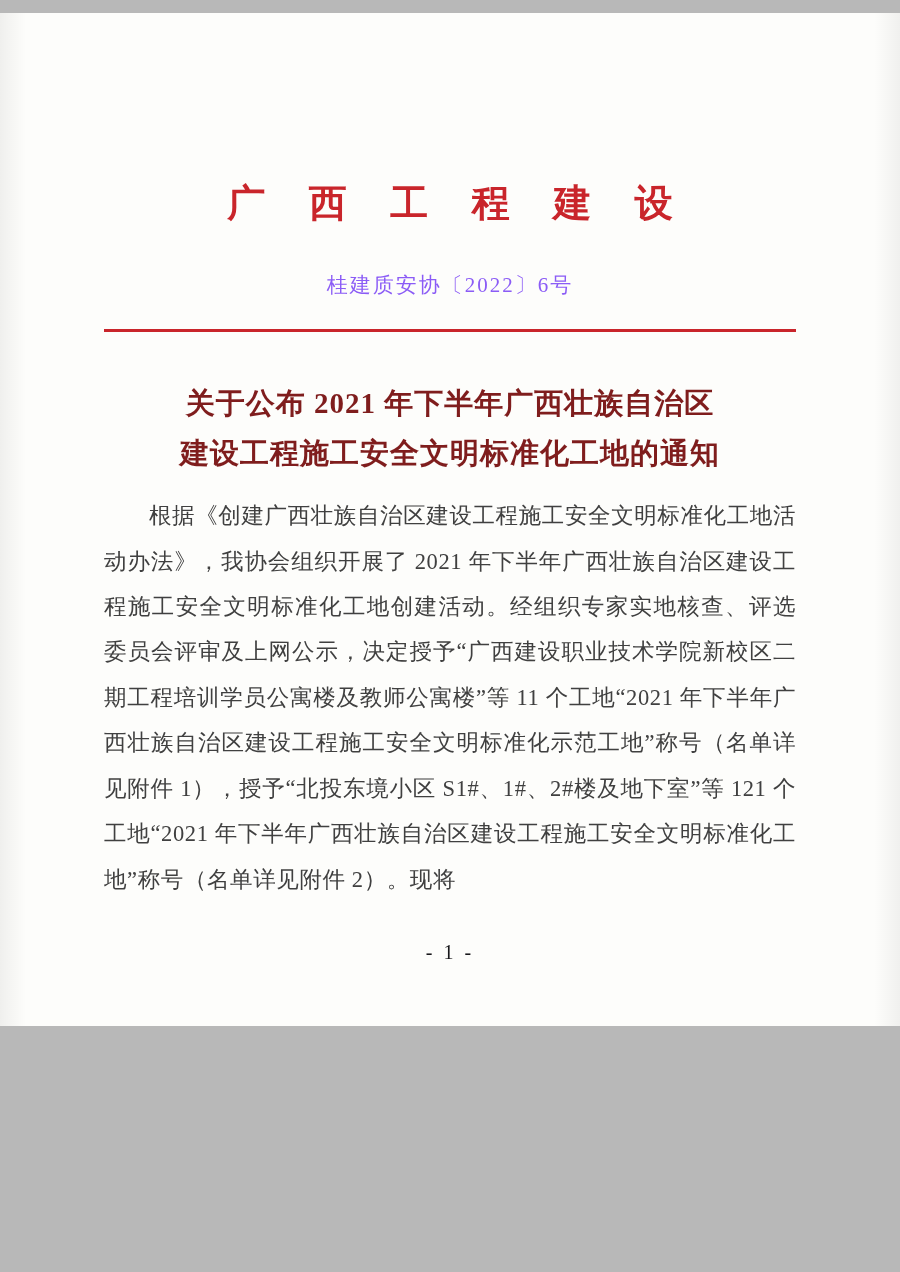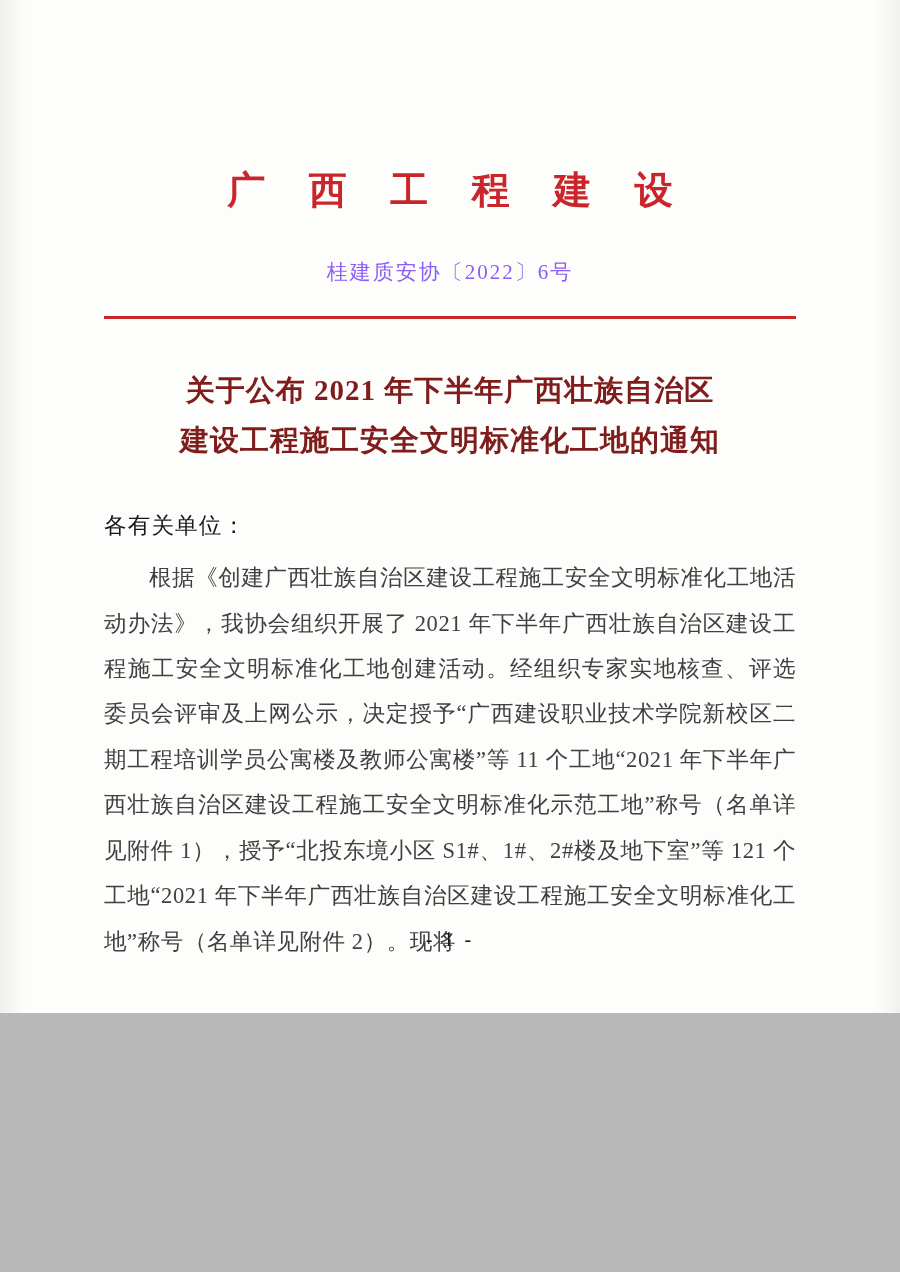--- a/index.html
+++ b/index.html
@@ -7,21 +7,21 @@
     padding: 0;
     background: #b8b8b8;
   }
   body {
     font-family: "Liberation Serif", "DejaVu Serif", serif;
   }
   .page {
     position: relative;
     width: 900px;
     height: 1013px;
-    margin: 0 auto;
+    margin: 13px auto;
     background: #fdfdfb;
     box-sizing: border-box;
     overflow: hidden;
   }
   
   .page::before {
     content: "";
     position: absolute;
     left: 0; top: 0; bottom: 0;
     width: 26px;
@@ -128,20 +128,19 @@
 
     <div class="doc-number">桂建质安协〔2022〕6号</div>
 
     <div class="red-rule"></div>
 
     <div class="title">
       <div>关于公布 2021 年下半年广西壮族自治区</div>
       <div>建设工程施工安全文明标准化工地的通知</div>
     </div>
 
-    <div class="salutation">各有关单位：</div>
 
     <div class="para">根据《创建广西壮族自治区建设工程施工安全文明标准化工地活动办法》，我协会组织开展了 2021 年下半年广西壮族自治区建设工程施工安全文明标准化工地创建活动。经组织专家实地核查、评选委员会评审及上网公示，决定授予“广西建设职业技术学院新校区二期工程培训学员公寓楼及教师公寓楼”等 11 个工地“2021 年下半年广西壮族自治区建设工程施工安全文明标准化示范工地”称号（名单详见附件 1），授予“北投东境小区 S1#、1#、2#楼及地下室”等 121 个工地“2021 年下半年广西壮族自治区建设工程施工安全文明标准化工地”称号（名单详见附件 2）。现将</div>
 
   </div>
 
   <div class="page-number">- 1 -</div>
 </div>
 
 </body></html>

